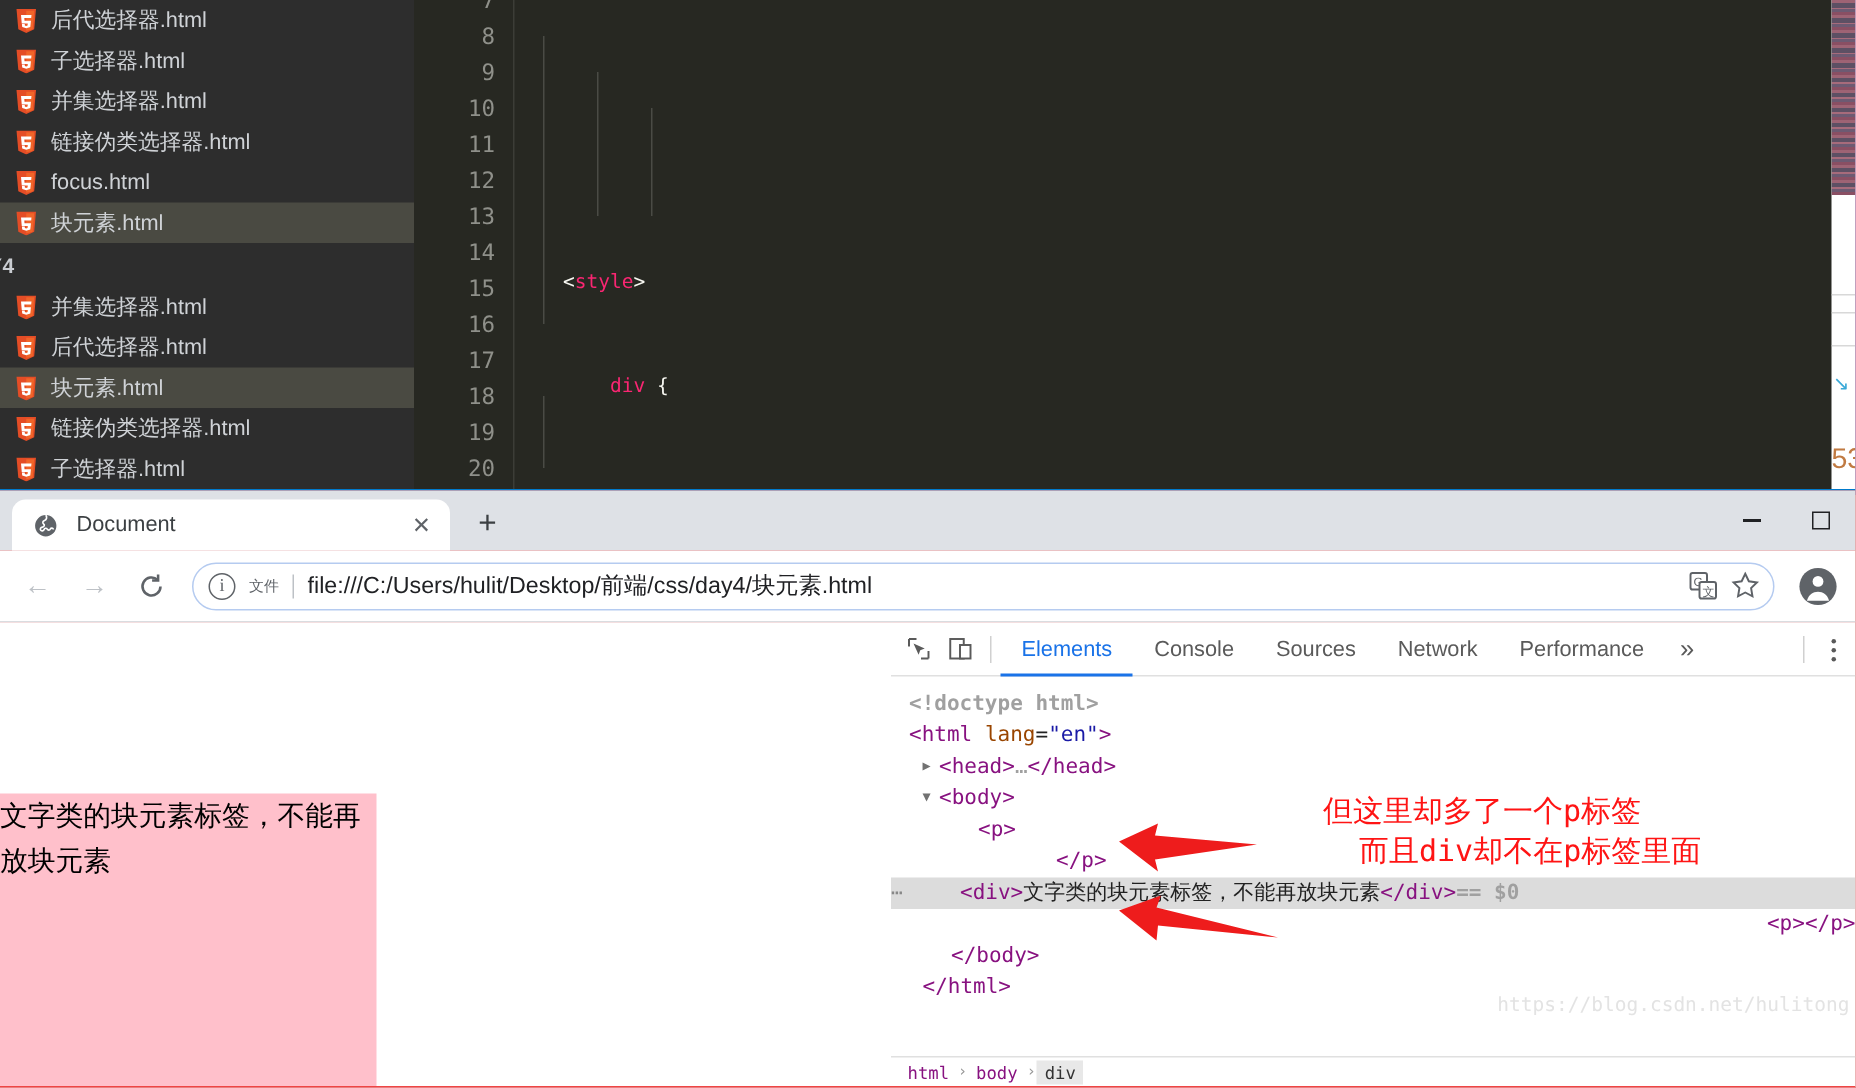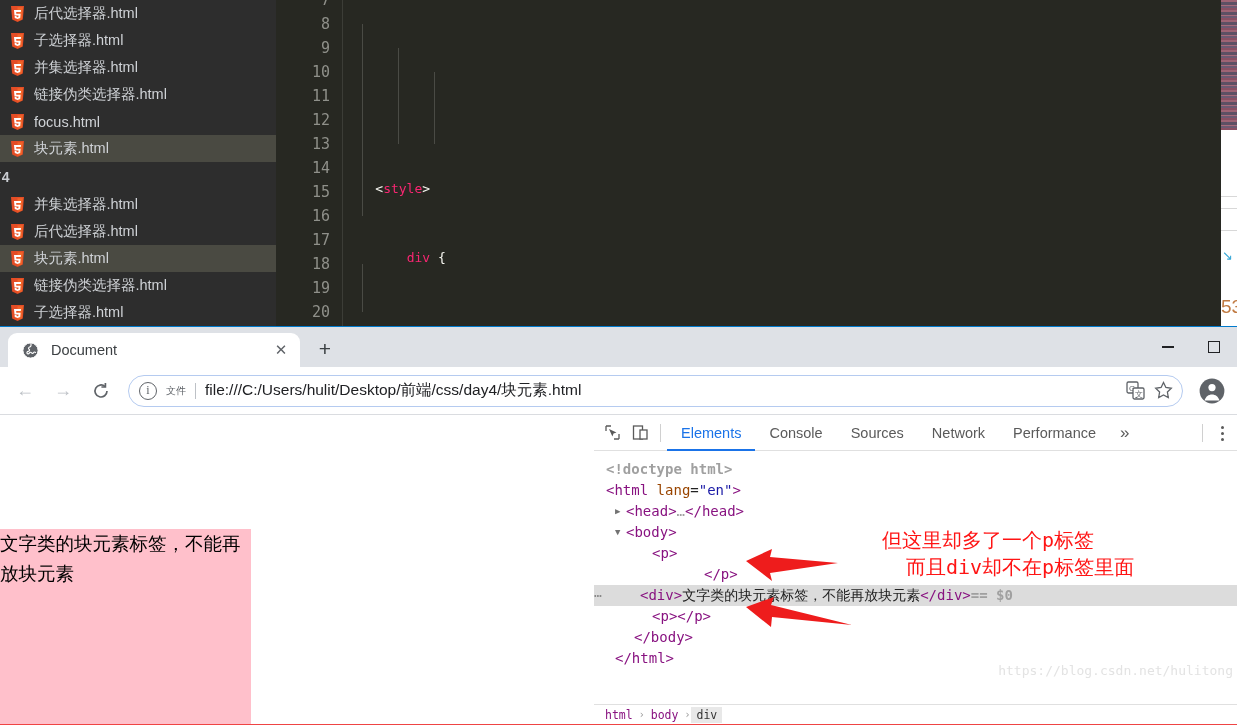--- a/index.html
+++ b/index.html
@@ -581,21 +581,21 @@
           <div class="dn" style="padding-left:9px;"><span class="caret">▶</span><span class="t-punc">&lt;</span><span class="t-name">head</span><span class="t-punc">&gt;</span><span class="t-ell">…</span><span class="t-punc">&lt;/</span><span class="t-name">head</span><span class="t-punc">&gt;</span></div>
 
           <div class="dn" style="padding-left:9px;"><span class="caret">▼</span><span class="t-punc">&lt;</span><span class="t-name">body</span><span class="t-punc">&gt;</span></div>
 
           <div class="dn" style="padding-left:46px;"><span class="t-punc">&lt;</span><span class="t-name">p</span><span class="t-punc">&gt;</span></div>
 
           <div class="dn" style="padding-left:98px;"><span class="t-punc">&lt;/</span><span class="t-name">p</span><span class="t-punc">&gt;</span></div>
 
           <div class="dn sel" style="padding-left:46px;"><span class="dots3">⋯</span><span class="t-punc">&lt;</span><span class="t-name">div</span><span class="t-punc">&gt;</span><span class="t-txt">文字类的块元素标签，不能再放块元素</span><span class="t-punc">&lt;/</span><span class="t-name">div</span><span class="t-punc">&gt;</span><span class="t-doc">== $0</span></div>
 
-          <div class="dn" style="padding-left:46px;"><span class="t-punc">&lt;</span><span class="t-name">p</span><span class="t-punc">&gt;&lt;/</span><span class="t-name">p</span><span class="t-punc">&gt;</span></div>
+          <div class="dn" style="padding-left:46px;text-align:right;"><span class="t-punc">&lt;</span><span class="t-name">p</span><span class="t-punc">&gt;&lt;/</span><span class="t-name">p</span><span class="t-punc">&gt;</span></div>
 
           <div class="dn" style="padding-left:28px;"><span class="t-punc">&lt;/</span><span class="t-name">body</span><span class="t-punc">&gt;</span></div>
 
           <div class="dn" style="padding-left:9px;"><span class="t-punc">&lt;/</span><span class="t-name">html</span><span class="t-punc">&gt;</span></div>
 
           <div class="note-red" style="left:288px; top:79px; font-size:20px;">但这里却多了一个p标签</div>
           <div class="note-red" style="left:288px; top:106px; font-size:20px;margin-left:24px;">而且div却不在p标签里面</div>
 
           <svg class="arrow-red" style="left:150px; top:96px; width:96px; height:36px; position:absolute;" viewBox="0 0 96 36">
             <path d="M2 14 L28 2 L26 10 L94 16 L26 26 L28 34 Z" fill="#ee1c1c"></path>

